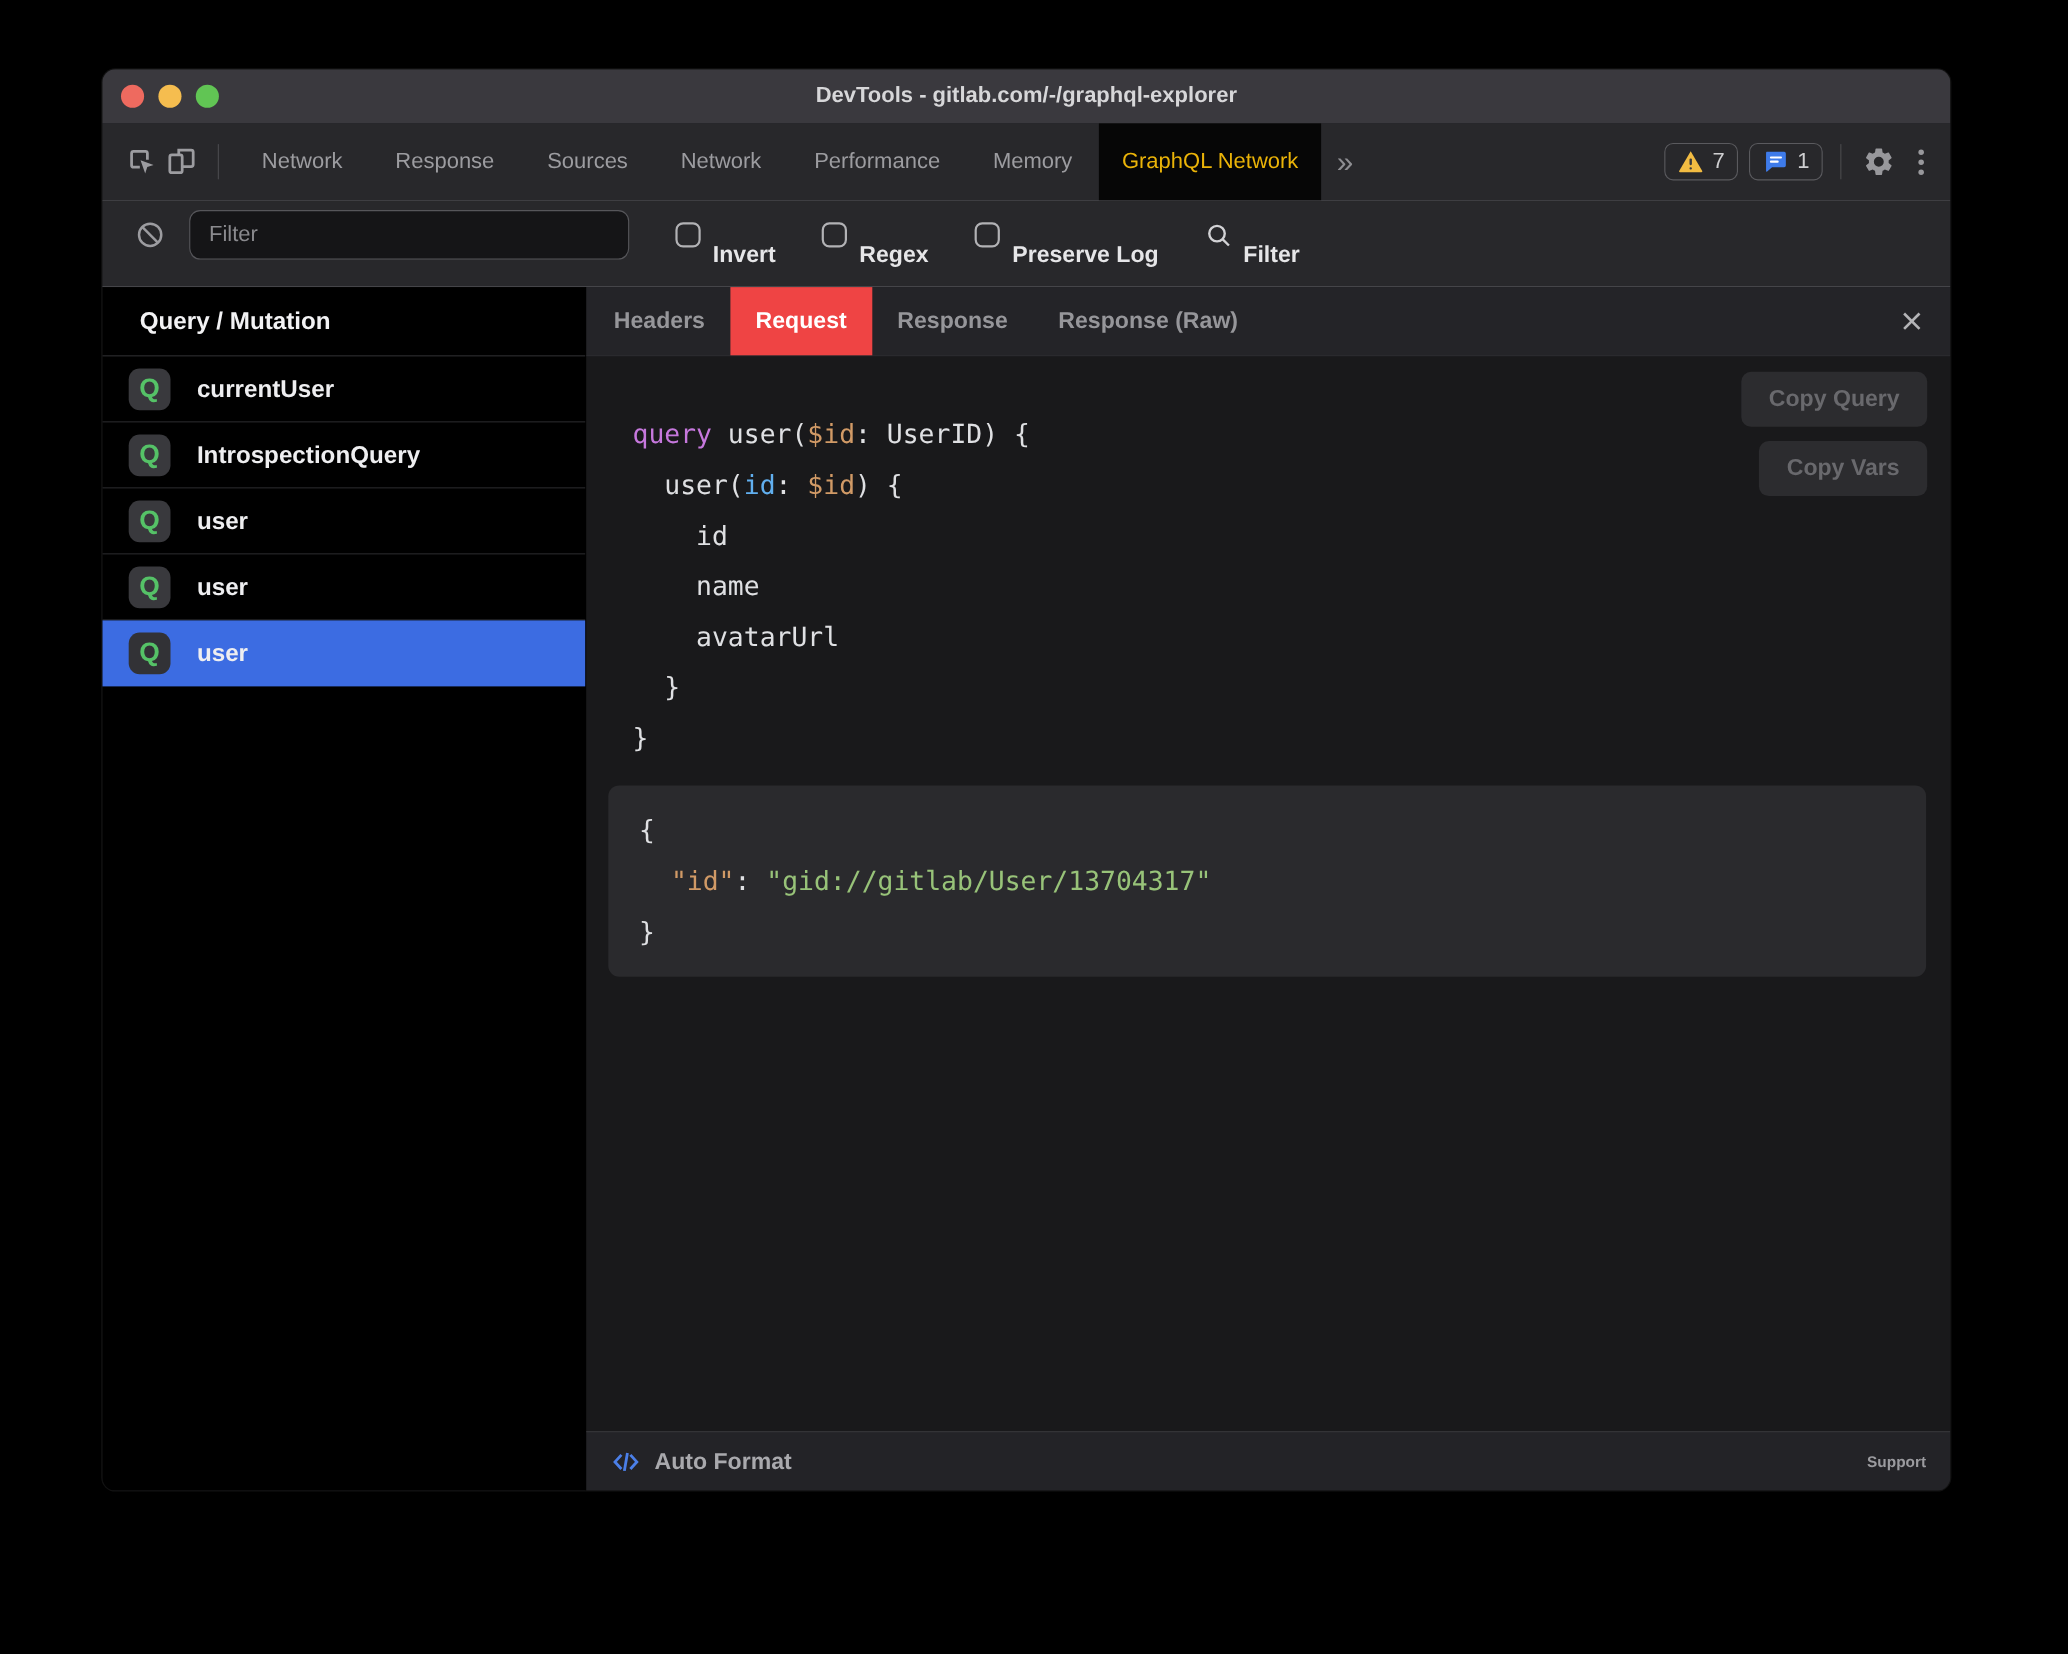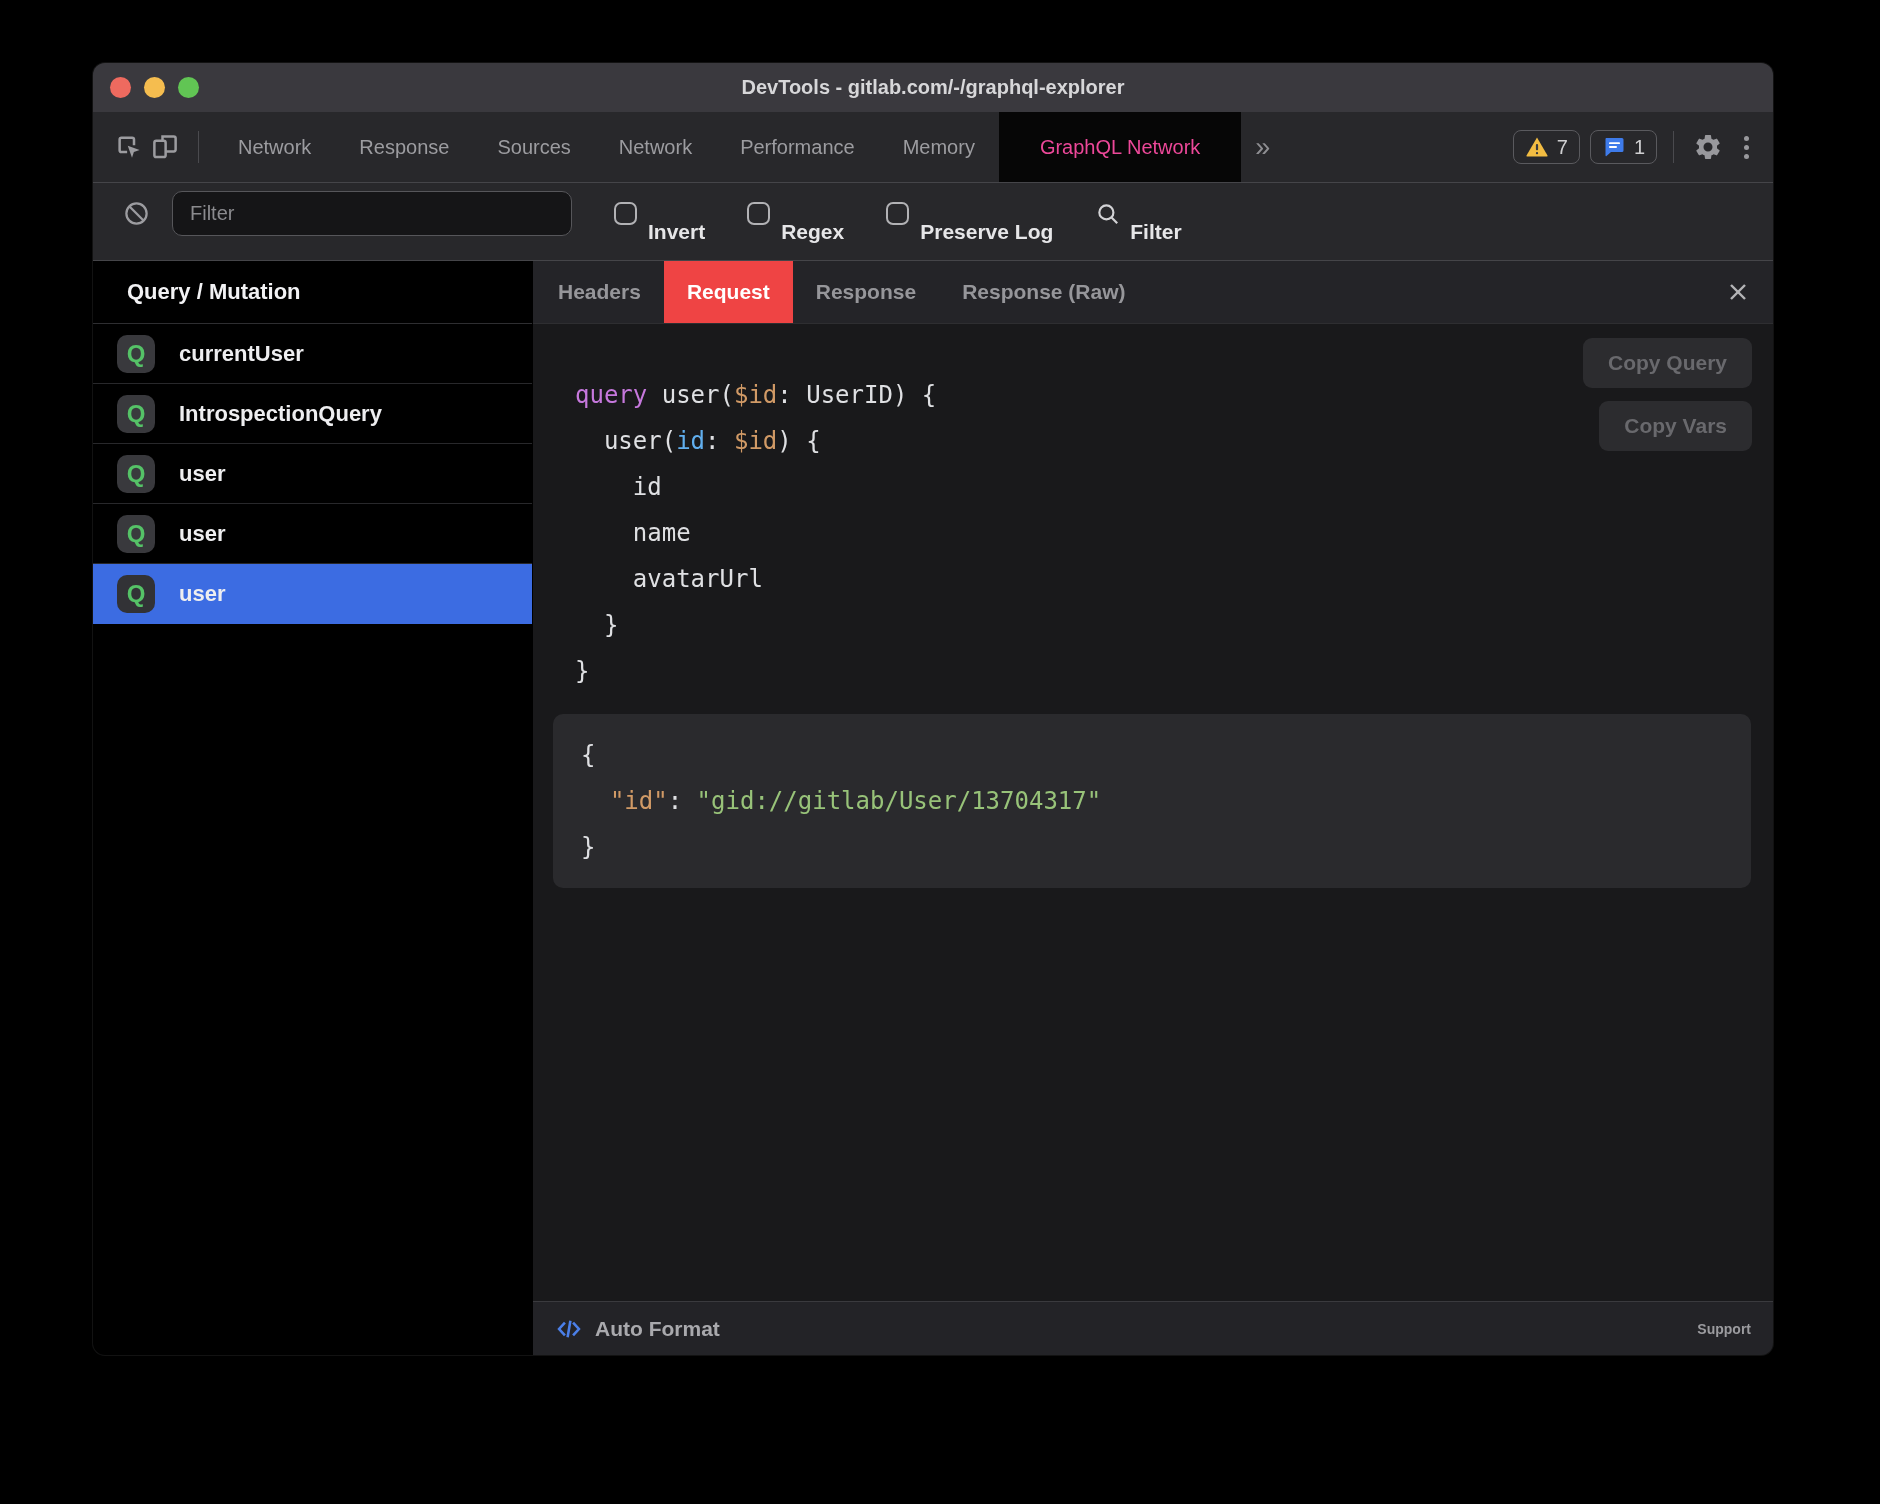--- a/index.html
+++ b/index.html
@@ -19,21 +19,21 @@
   .light.red { background:#ee6a5f; } .light.yellow { background:#f5bd4f; } .light.green { background:#61c554; }
   .title { font-size:20px; font-weight:bold; color:#d7d7d9; }
 
   
   .tabbar { flex:0 0 71px; background:#28282b; border-bottom:1px solid #454549;
             display:flex; align-items:center; padding-left:18px; }
   .icon-btn { width:36px; height:36px; display:flex; align-items:center; justify-content:center; flex:0 0 auto; }
   .tb-divider { width:1px; height:32px; background:#4a4a4e; margin:0 15px; flex:0 0 auto; }
   .tab { height:100%; display:flex; align-items:center; padding:0 24px;
          font-size:20px; color:#9c9ca0; white-space:nowrap; }
-  .tab.active { background:#060606; color:#ec4899; padding:0 41px; }
+  .tab.active { background:#060606; color:#eab308; padding:0 21px; }
   .overflow { margin-left:14px; color:#8e8e92; font-size:27px; line-height:1; }
   .tb-right { margin-left:auto; display:flex; align-items:center; gap:10px; padding-right:16px; }
   .pill { height:34px; border:1px solid #5a5a5e; border-radius:8px; background:transparent;
           display:flex; align-items:center; gap:8px; padding:0 11px; }
   .pill .count { font-size:20px; color:#cfcfd1; }
   .kebab { display:flex; flex-direction:column; gap:4px; align-items:center; padding:0 8px; }
   .kebab i { width:5px; height:5px; border-radius:50%; background:#98989c; display:block; }
 
   
   .filterbar { flex:0 0 72px; background:#28282b; border-bottom:1px solid #454549;

